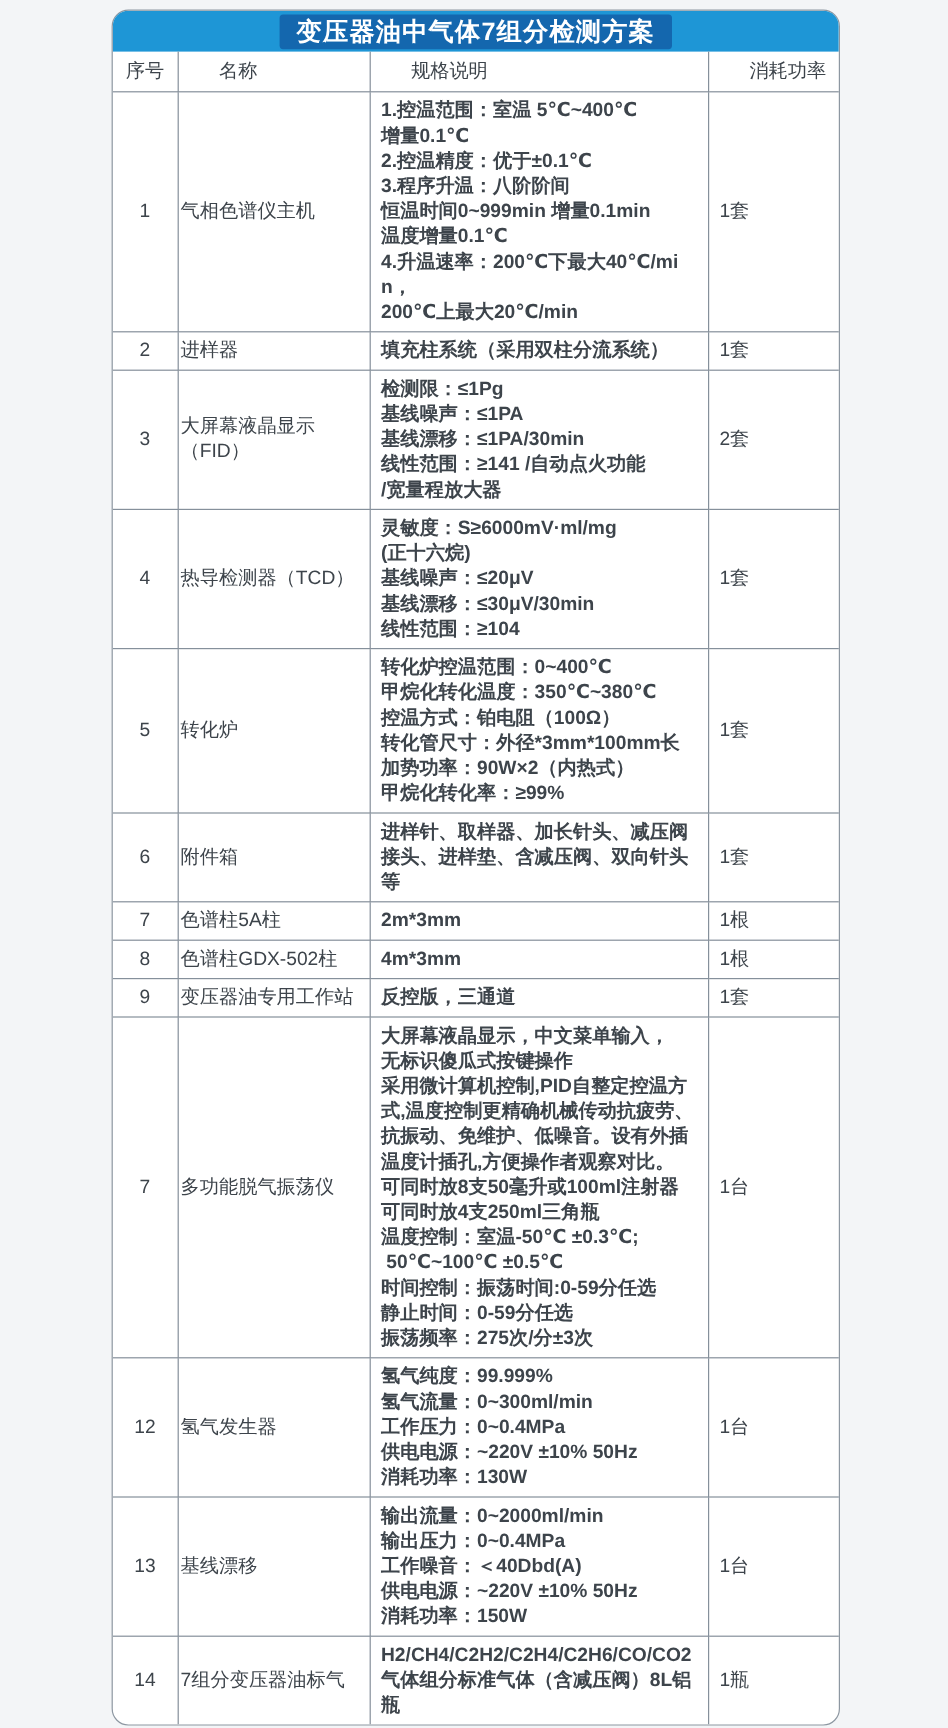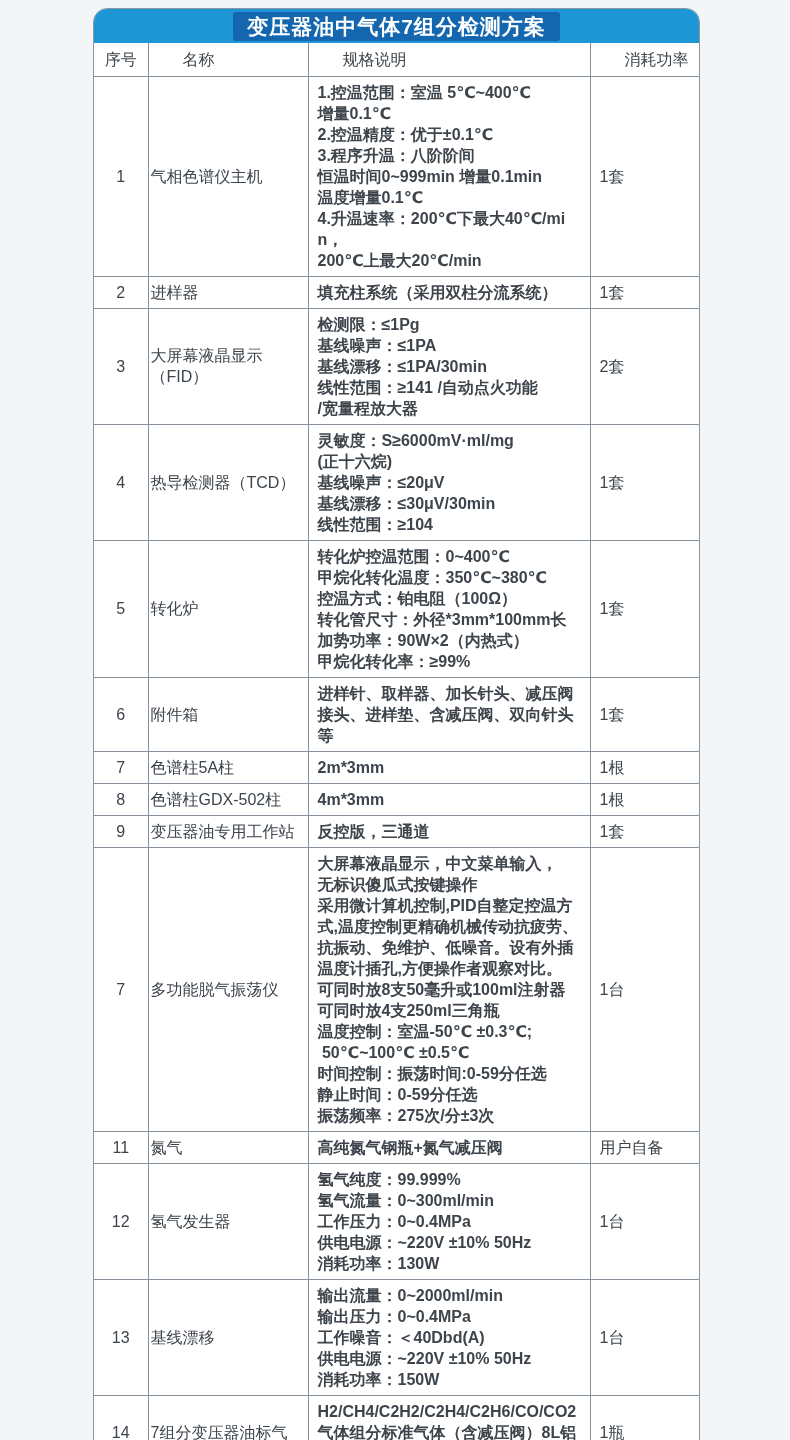--- a/index.html
+++ b/index.html
@@ -202,26 +202,20 @@
 可同时放8支50毫升或100ml注射器
 可同时放4支250ml三角瓶
 温度控制：室温-50℃ ±0.3℃;
  50℃~100℃ ±0.5℃
 时间控制：振荡时间:0-59分任选
 静止时间：0-59分任选
 振荡频率：275次/分±3次</td>
             <td class="col-qty">1台</td>
           </tr>
           <tr>
-            <td class="col-no">11</td>
-            <td class="col-name">氮气</td>
-            <td class="col-spec">高纯氮气钢瓶+氮气减压阀</td>
-            <td class="col-qty">用户自备</td>
-          </tr>
-          <tr>
             <td class="col-no">12</td>
             <td class="col-name">氢气发生器</td>
             <td class="col-spec">氢气纯度：99.999%
 氢气流量：0~300ml/min
 工作压力：0~0.4MPa
 供电电源：~220V ±10% 50Hz
 消耗功率：130W</td>
             <td class="col-qty">1台</td>
           </tr>
           <tr>

